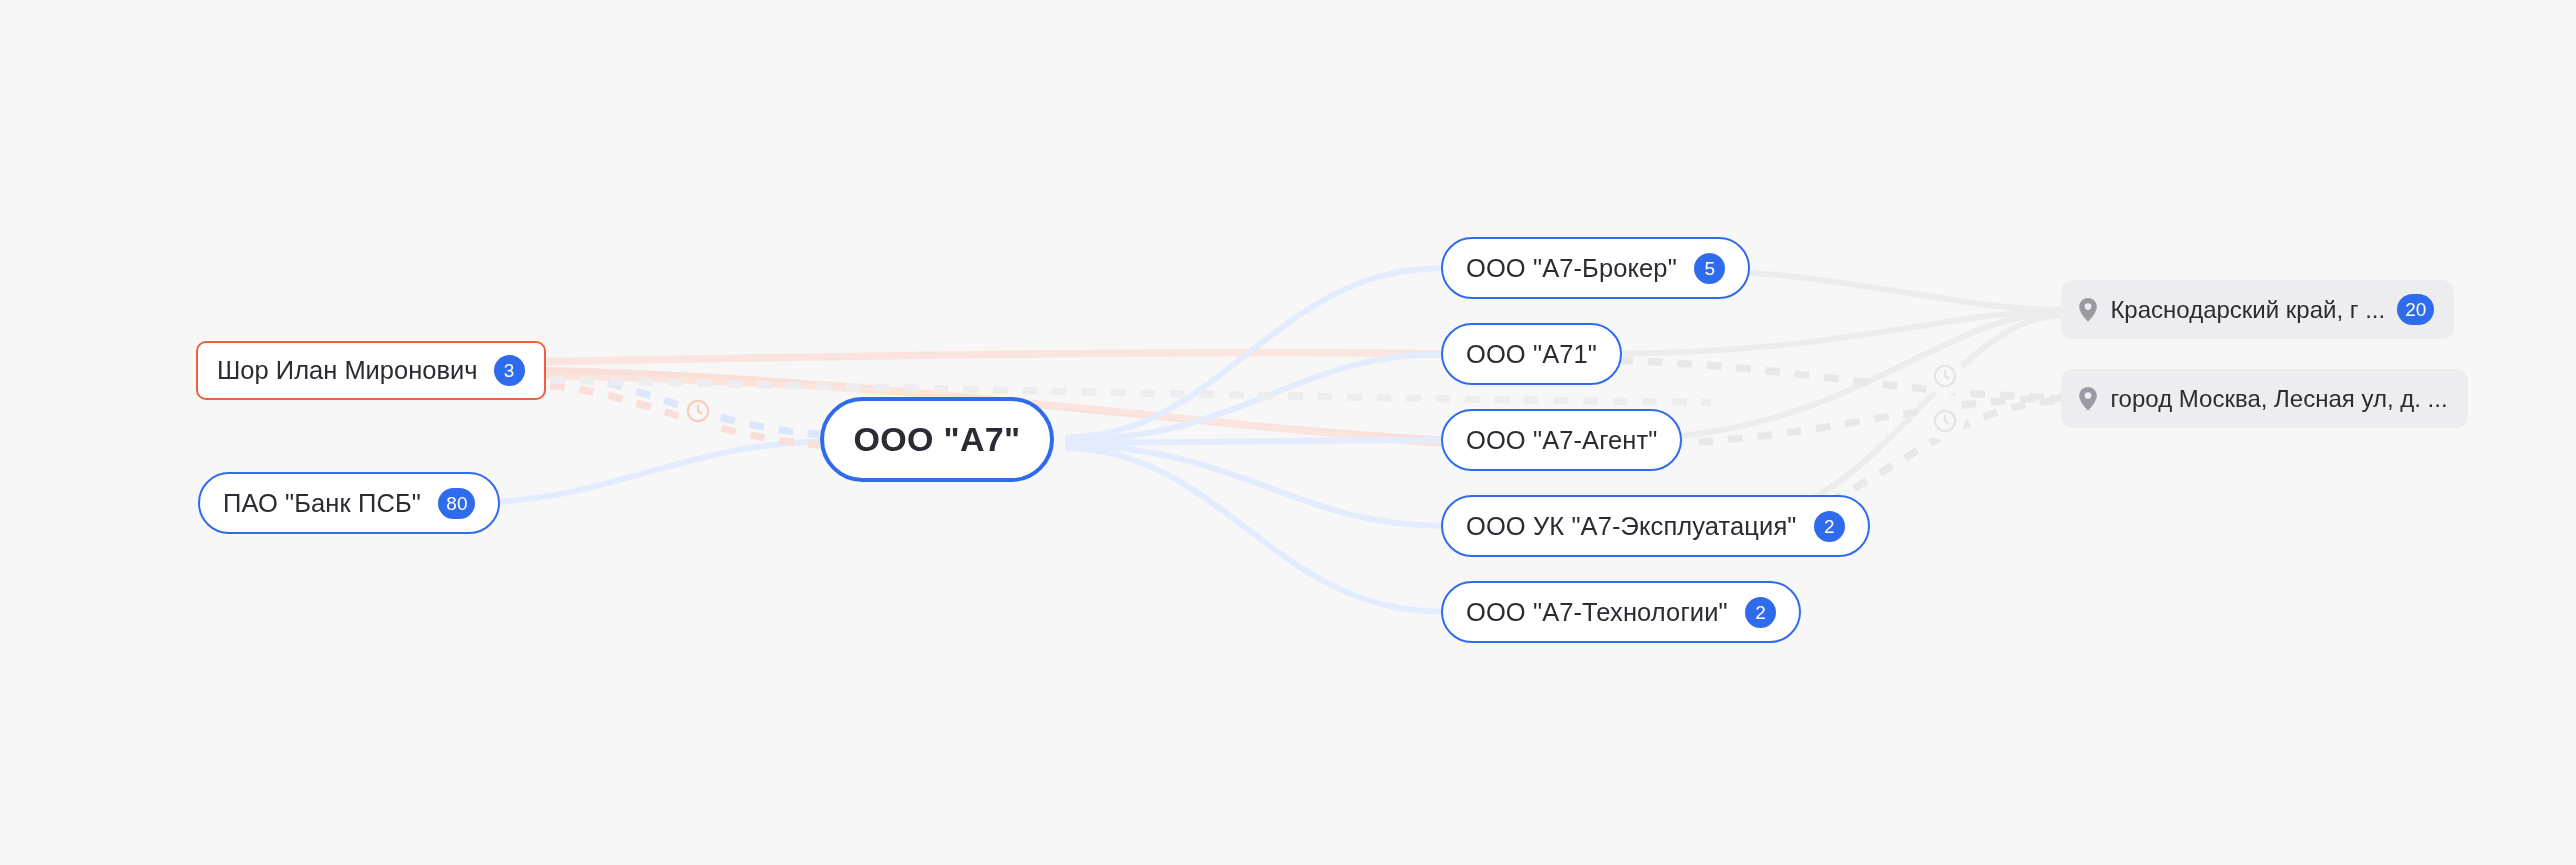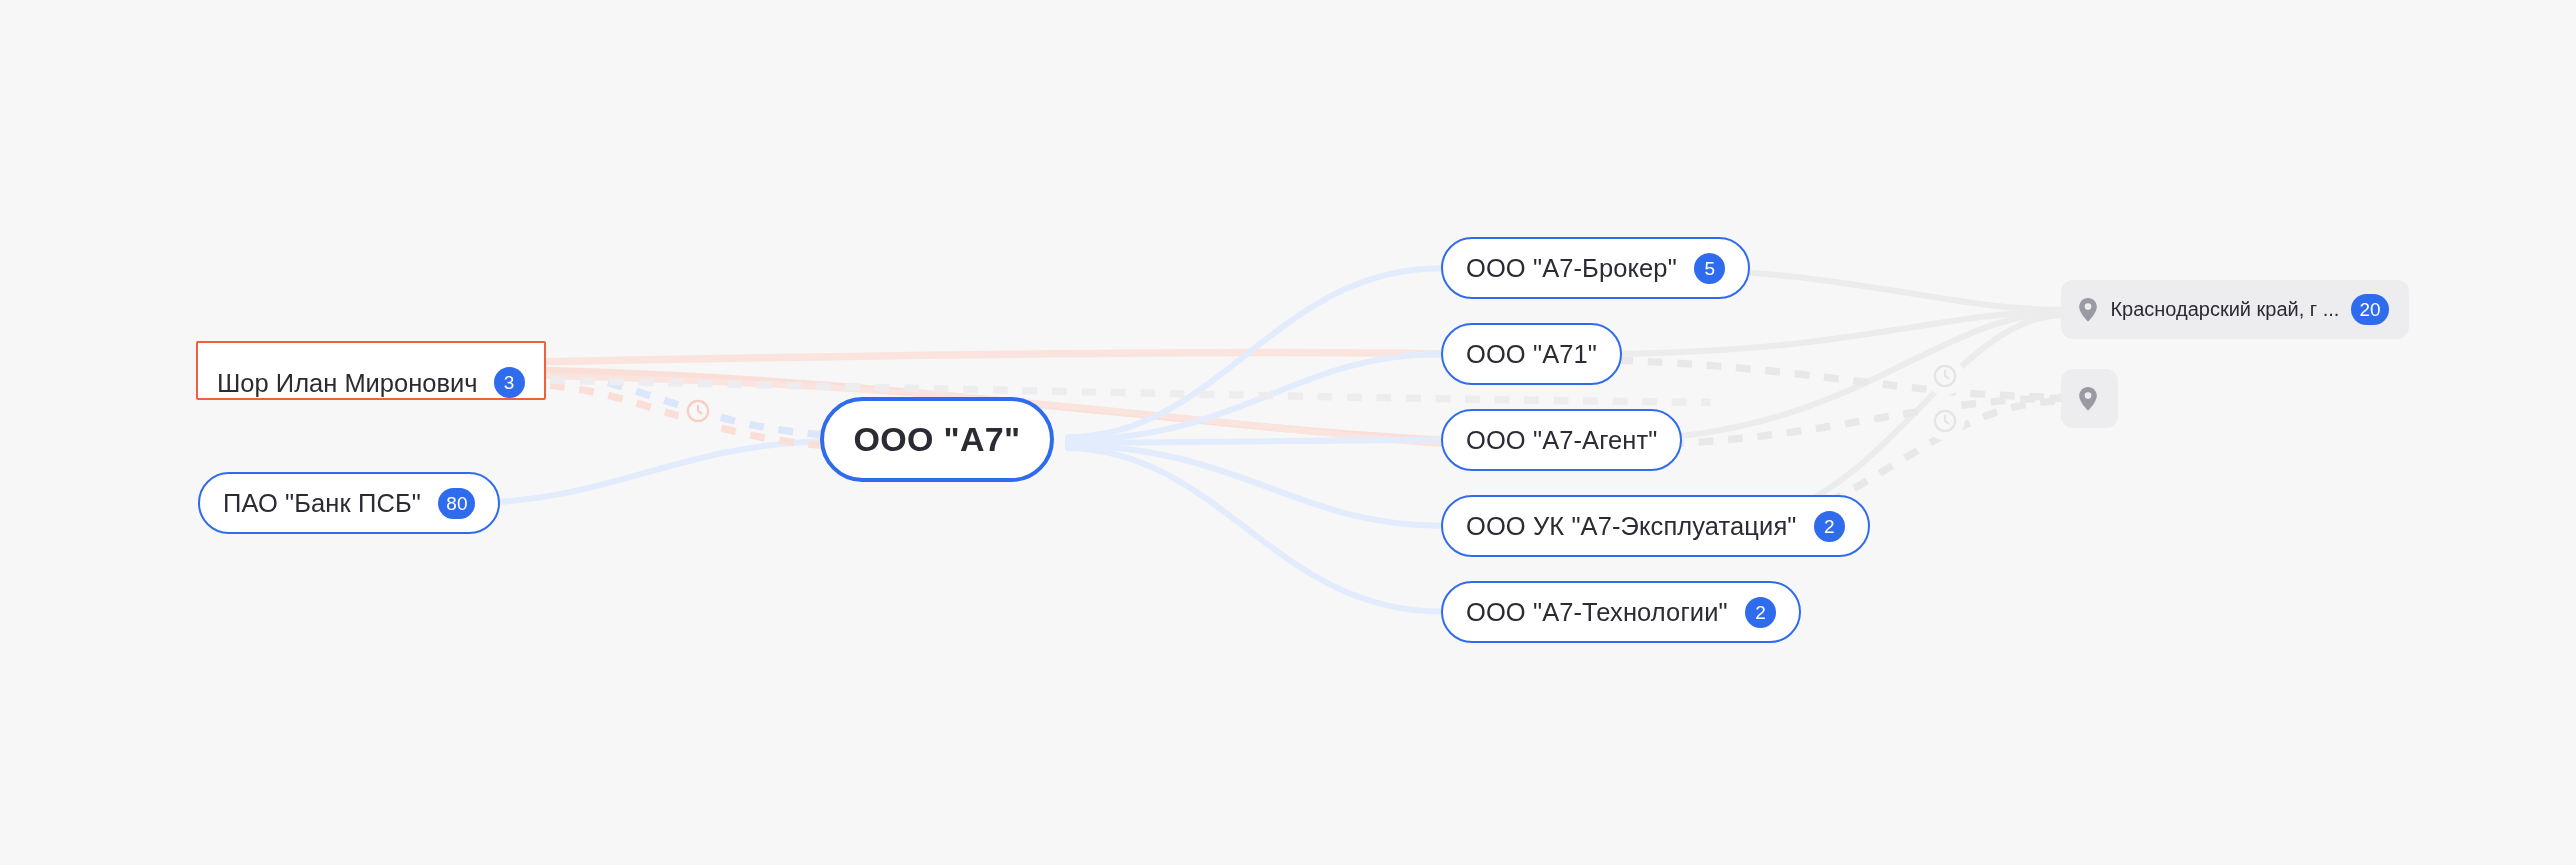--- a/index.html
+++ b/index.html
@@ -50,41 +50,40 @@
   }
   .node-root .node-label{
     font-size:34px;
     font-weight:bold;
     color:#2b2b33;
     letter-spacing:0.3px;
   }
   
   .node-selected{
     border:2.7px solid #f0603c;
-    border-radius:2px;
+    border-radius:10px;
     padding:0 19px;
     height:59px;
     gap:16px;
-    align-items:flex-end;
   }
   .node-selected .node-label{
     font-size:25.5px;
     color:#2b2b33;
   }
   
   .node-address{
     background:#ededf0;
     border:none;
     border-radius:12px;
     padding:0 20px 0 17.4px;
     height:59px;
     gap:12px;
   }
   .node-address .node-label{
-    font-size:20px;
+    font-size:24px;
     color:#2b2b33;
   }
   
   .badge{
     flex:0 0 auto;
     background:#2f6bed;
     color:#ffffff;
     border-radius:670px;
     min-width:31px;
     height:31px;
@@ -222,17 +221,18 @@
     <span class="node-label">Краснодарский край, г ...</span>
     <span class="badge">20</span>
   </div>
 
   <div class="node node-address" style="left:2061px;top:369px;">
     <svg class="pin-icon" viewBox="0 0 24 30">
       <path d="M12 0.8 C6.1 0.8 1.4 5.5 1.4 11.4 C1.4 19.3 12 29.2 12 29.2
                C12 29.2 22.6 19.3 22.6 11.4 C22.6 5.5 17.9 0.8 12 0.8 Z" fill="#9a9aa2"></path>
       <circle cx="12" cy="11.2" r="4" fill="#ededf0"></circle>
     </svg>
+    <span class="node-label">город Москва, Лесная ул, д. ...</span>
 
   </div>
 
 </div>
 
 
 </body></html>

